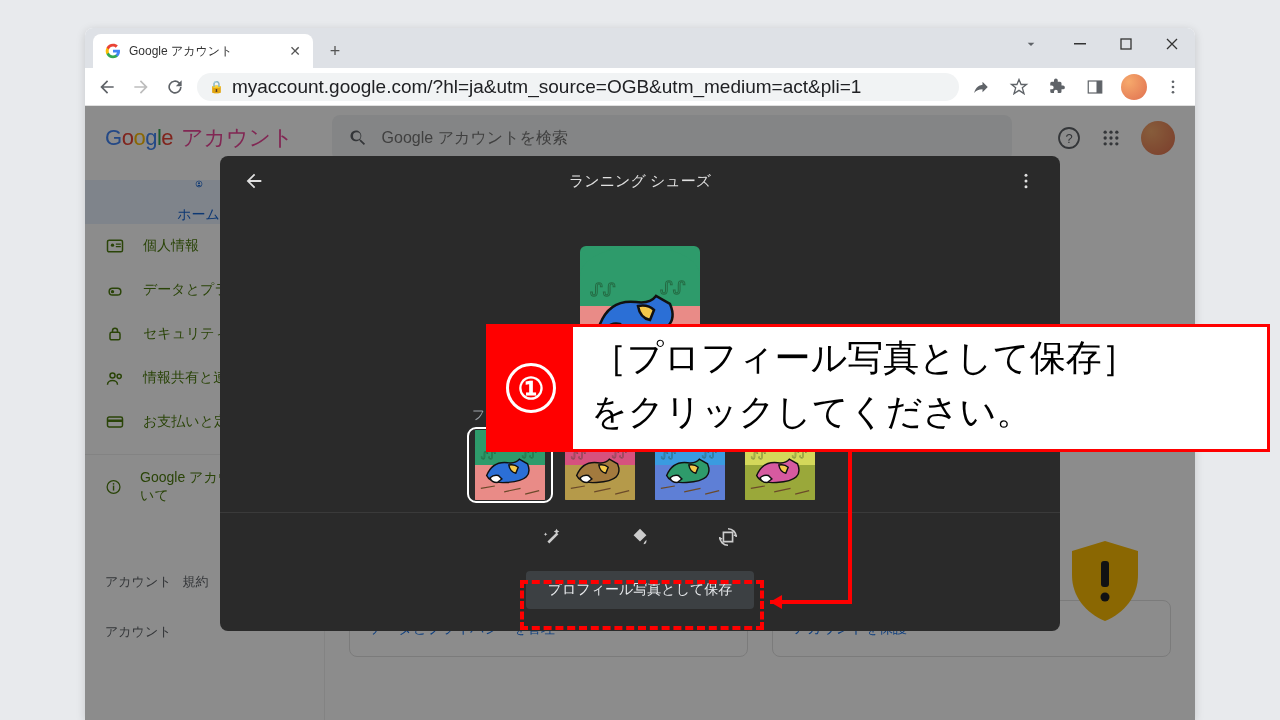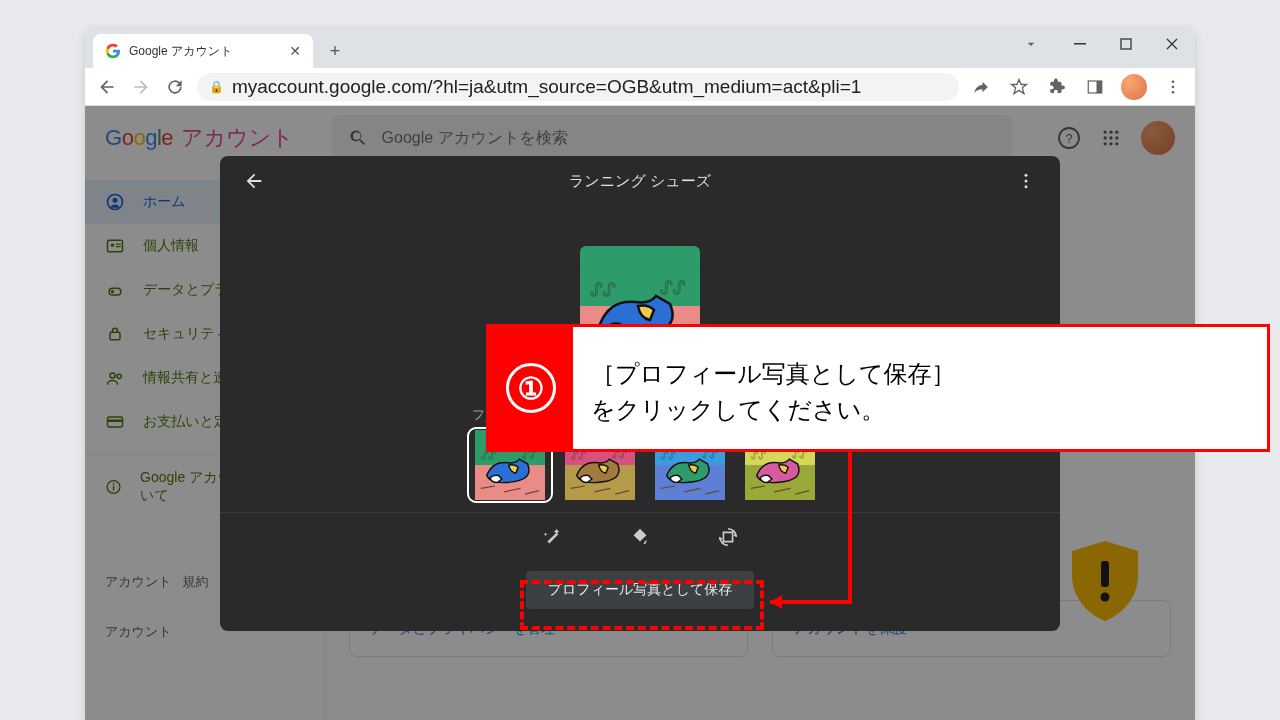--- a/index.html
+++ b/index.html
@@ -35,21 +35,21 @@
   .google-logo .g1{color:#4285F4}.google-logo .g2{color:#EA4335}.google-logo .g3{color:#FBBC05}.google-logo .g4{color:#4285F4}.google-logo .g5{color:#34A853}.google-logo .g6{color:#EA4335}
   .acct-word { font-size: 22px; color:#ec4899; }
   .search-wrap { flex:1; margin-left: 30px; max-width: 680px; height: 46px; background:#f1f3f4; border-radius: 8px; display:flex; align-items:center; padding:0 16px; gap:14px;}
   .search-wrap input { border:none; background:transparent; outline:none; font-size:16px; color:#5f6368; flex:1;}
   .hdr-right { margin-left:auto; display:flex; gap:18px; align-items:center;}
   .avatar-md { width:34px; height:34px; border-radius:50%; background: radial-gradient(circle at 30% 30%, #f6a96c, #e07050); }
 
   .layout { display:flex; height: calc(100% - 64px); }
   .sidebar { width: 240px; padding-top: 10px; border-right:1px solid #eee;}
   .side-item { height: 44px; display:flex; align-items:center; padding:0 20px; gap:18px; color:#4d7c0f; font-size:14px; border-radius: 0 22px 22px 0; margin-right:12px; cursor:pointer;}
-  .side-item.active { background:#e8f0fe; color:#1967d2; }
+  .side-item.active { background:#e8f0fe; color:#1967d2;flex-direction:column; }
   .side-item svg { width:20px; height:20px; }
   .side-sep { height:1px; background:#eee; margin:10px 0;}
   .side-lower { padding:14px 20px 4px; color:#5f6368; font-size:13px;}
 
   .content { flex:1; position:relative; padding: 10px 24px; }
   .card-row { display:flex; gap:24px; margin-top: 420px;}
   .card { flex:1; border:1px solid #e0e0e0; border-radius:8px; padding:18px 20px; position:relative;}
   .card a { color:#1a73e8; text-decoration:none; font-size:14px;}
   .shield { position:absolute; right:30px; top:-60px; width:70px; height:80px; }
 
@@ -70,21 +70,21 @@
   .save-row { display:flex; justify-content:center; padding: 12px 0 18px;}
   .save-btn { background:#3c4043; color:#e8eaed; border:none; padding:10px 22px; border-radius:4px; font-size:14px; cursor:pointer;}
 
   
   .shoe-svg { width:100%; height:100%; display:block;}
 
   
   .annotation { position:absolute; left:486px; top:324px; width:784px; height:128px; border:3px solid #ff0000; background:#fff; display:flex; z-index:50;}
   .anno-num { width:84px; background:#ff0000; display:flex; align-items:center; justify-content:center;}
   .anno-num span { width:50px; height:50px; border:3px solid #fff; border-radius:50%; display:flex; align-items:center; justify-content:center; color:#fff; font-size:30px; font-weight:bold;}
-  .anno-text { flex:1; padding:29px 18px; font-size:24px; line-height:1.5; color:#000; font-family: "Yu Gothic", "Meiryo", sans-serif;}
+  .anno-text { flex:1; padding:4px 18px; font-size:36px; line-height:1.5; color:#000; font-family: "Yu Gothic", "Meiryo", sans-serif;}
   .anno-arrow { position:absolute; left:760px; top:452px; width:100px; height:160px; z-index:49; pointer-events:none;}
   .dashed-box { position:absolute; left:520px; top:580px; width:244px; height:50px; border:4px dashed #ff0000; z-index:48; pointer-events:none;}
 
 </style>
 </head>
 <body>
 
 <div class="browser-window">
 
   <div class="tab-strip">

